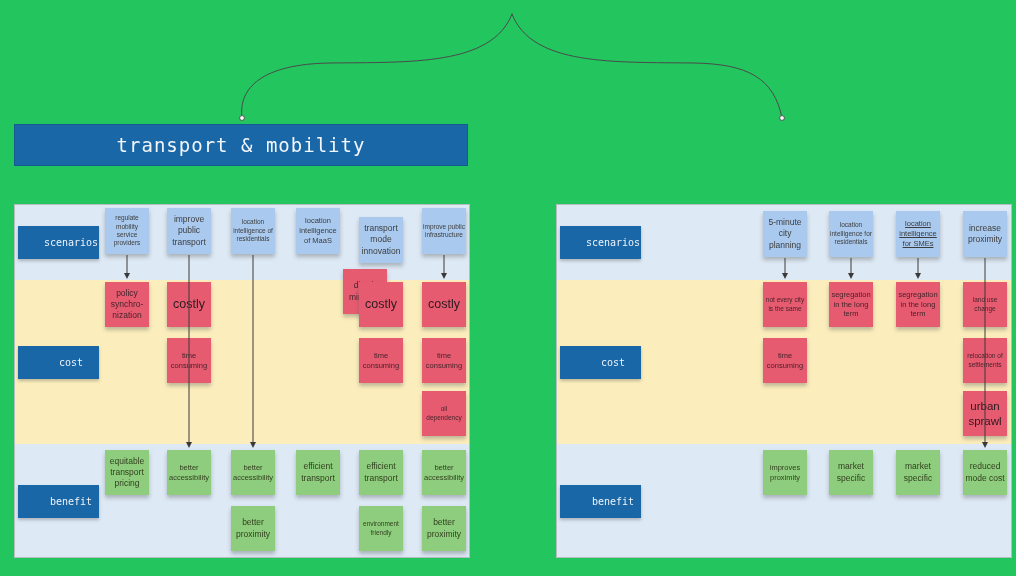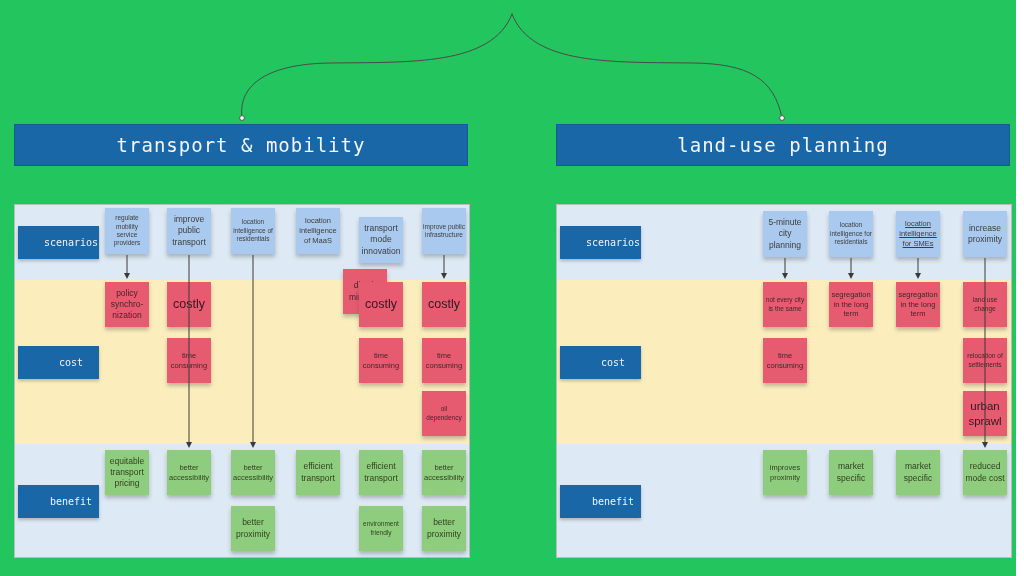--- a/index.html
+++ b/index.html
@@ -144,23 +144,20 @@
         <line x1="112" y1="50" x2="112" y2="70" stroke="#3a3a3a" stroke-width="1"></line>
         <polygon points="109,68 115,68 112,74" fill="#3a3a3a"></polygon>
         <line x1="174" y1="50" x2="174" y2="239" stroke="#3a3a3a" stroke-width="1"></line>
         <polygon points="171,237 177,237 174,243" fill="#3a3a3a"></polygon>
         <line x1="238" y1="50" x2="238" y2="239" stroke="#3a3a3a" stroke-width="1"></line>
         <polygon points="235,237 241,237 238,243" fill="#3a3a3a"></polygon>
         <line x1="429" y1="50" x2="429" y2="70" stroke="#3a3a3a" stroke-width="1"></line>
         <polygon points="426,68 432,68 429,74" fill="#3a3a3a"></polygon>
       </svg>
     </div>
-    <div class="panel-header" style="left: 556px;">
-      <span>land-use planning</span>
-    </div>
     <div class="panel" style="left: 556px;">
       <div class="band band-scenarios"></div>
       <div class="band band-cost"></div>
       <div class="band band-benefit"></div>
       <div class="row-label" style="top: 21px;">scenarios</div>
       <div class="row-label" style="top: 141px;">cost</div>
       <div class="row-label" style="top: 280px;">benefit</div>
       <div class="note note-scenario size-md" style="left: 206px; top: 6px;">
         <span>5-minute city planning</span>
       </div>

